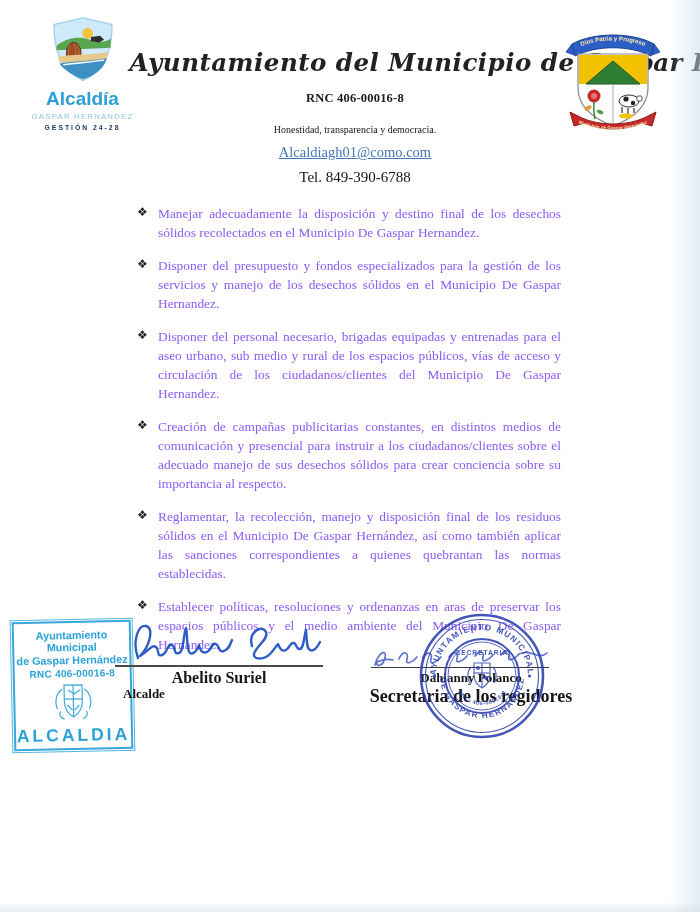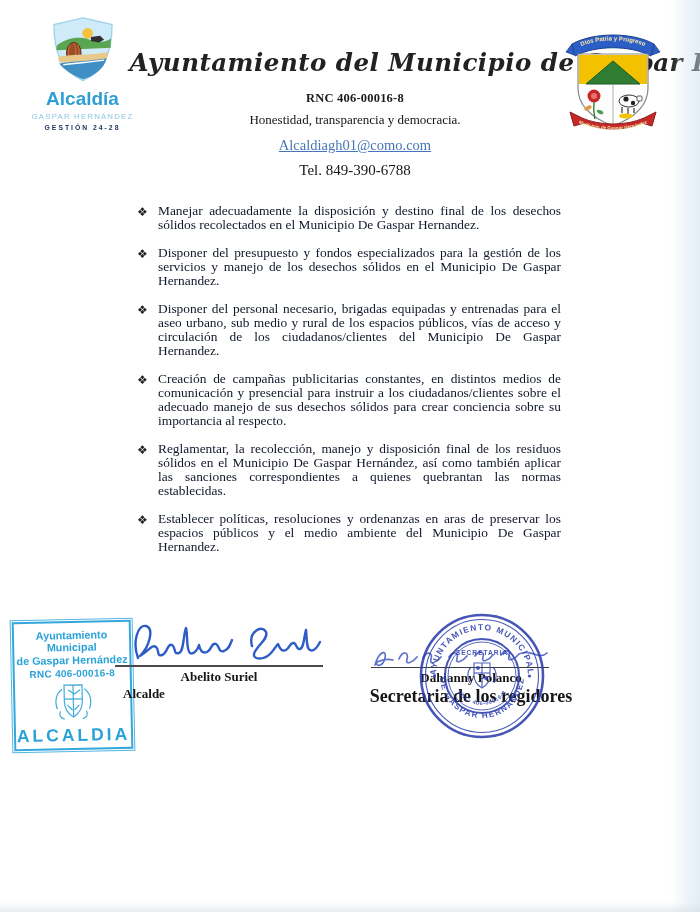--- a/index.html
+++ b/index.html
@@ -23,57 +23,57 @@
   }
 
   
   .header-center { position:absolute; left:125px; top:48px; width:460px; text-align:center; }
   .org-title {
     font-family:"DejaVu Serif","Liberation Serif",serif;
     font-style:italic; font-weight:600; font-size:25px; color:#222;
     letter-spacing:0.5px; white-space:nowrap; transform:scaleX(0.98);
   }
   .rnc-line { margin-top:14px; font-weight:bold; font-size:12.5px; color:#1a1a1a; letter-spacing:0.2px;}
-  .motto-line { margin-top:6px; font-size:13px; color:#151515; }
+  .motto-line { margin-top:18px; font-size:10px; color:#151515; }
   .email-line { margin-top:9px; font-size:14.5px; }
   .email-line a { color:#4576b8; text-decoration:underline; cursor:pointer; }
   .phone-line { margin-top:8px; font-size:15px; color:#151515; }
 
   .left-logo { position:absolute; left:30px; top:16px; width:105px; text-align:center; }
   .left-logo .wordmark { font-family:"Liberation Sans",sans-serif; font-weight:bold; font-size:19px; color:#2e9fd4; margin-top:2px;}
   .left-logo .sub { font-family:"Liberation Sans",sans-serif; font-size:7.8px; color:#8ac6e2; letter-spacing:1.2px; margin-top:2px; font-weight:normal;}
   .left-logo .term { font-family:"Liberation Sans",sans-serif; font-size:6.8px; color:#17325f; letter-spacing:2px; margin-top:3px; font-weight:bold;}
 
   .right-logo { position:absolute; left:556px; top:26px; width:114px; height:112px; }
 
   
   .duties { position:absolute; left:137px; top:204px; width:424px; }
   .duty { display:flex; margin-bottom:14px; }
   .duty .bullet { width:21px; flex:none; font-size:12px; color:#222; line-height:16.5px; }
-  .duty p { flex:1; font-size:13.4px; line-height:14px; text-align:justify; color:#0f172a; }
+  .duty p { flex:1; font-size:13.4px; line-height:19px; text-align:justify; color:#8b5cf6; }
 
   
   .mayor-stamp {
     position:absolute; left:13px; top:621px; width:119px; height:129px;
     border:2.5px solid rgba(42,162,216,0.95);
     outline:1.2px solid rgba(42,162,216,0.8); outline-offset:1.5px;
     transform:rotate(-1.2deg);
     color:#2aa2d8; text-align:center;
     font-family:"Liberation Sans",sans-serif;
     padding-top:6px;
   }
   .mayor-stamp .s1 { font-size:10.8px; font-weight:bold; }
   .mayor-stamp .s2 { font-size:10.8px; font-weight:bold; margin-top:1px;}
   .mayor-stamp .s3 { font-size:10px; font-weight:bold; margin-top:2px; letter-spacing:0.3px;}
   .mayor-stamp .alcaldia { font-size:17.5px; font-weight:bold; letter-spacing:3px; margin-top:2px; }
   .stamp-emblem { display:block; margin:2px auto 0 auto; }
 
   .sig-line-mayor { position:absolute; left:115px; top:665px; width:208px; height:1.6px; background:#4a4a4a; }
   .mayor-sig-svg { position:absolute; left:128px; top:616px; }
-  .mayor-name { position:absolute; left:115px; top:669px; width:208px; text-align:center; font-weight:bold; font-size:13px; color:#161616;}
+  .mayor-name { position:absolute; left:115px; top:669px; width:208px; text-align:center; font-weight:bold; font-size:16px; color:#161616;}
   .mayor-title { position:absolute; left:123px; top:686px; width:208px; text-align:left; font-weight:bold; font-size:13px; color:#161616;}
 
   .sec-sig-svg { position:absolute; left:371px; top:645px; }
   .sig-line-sec { position:absolute; left:371px; top:667px; width:178px; height:1.3px; background:#3c3c3c; }
   .sec-name { position:absolute; left:375px; top:670px; width:192px; text-align:center; font-weight:bold; font-size:13px; color:#161616;}
   .sec-title { position:absolute; left:362px; top:686px; width:218px; text-align:center; font-weight:bold; font-size:18px; color:#161616;}
   .round-stamp { position:absolute; left:417px; top:611px; opacity:0.88; }
 </style>
 </head>
 <body>

